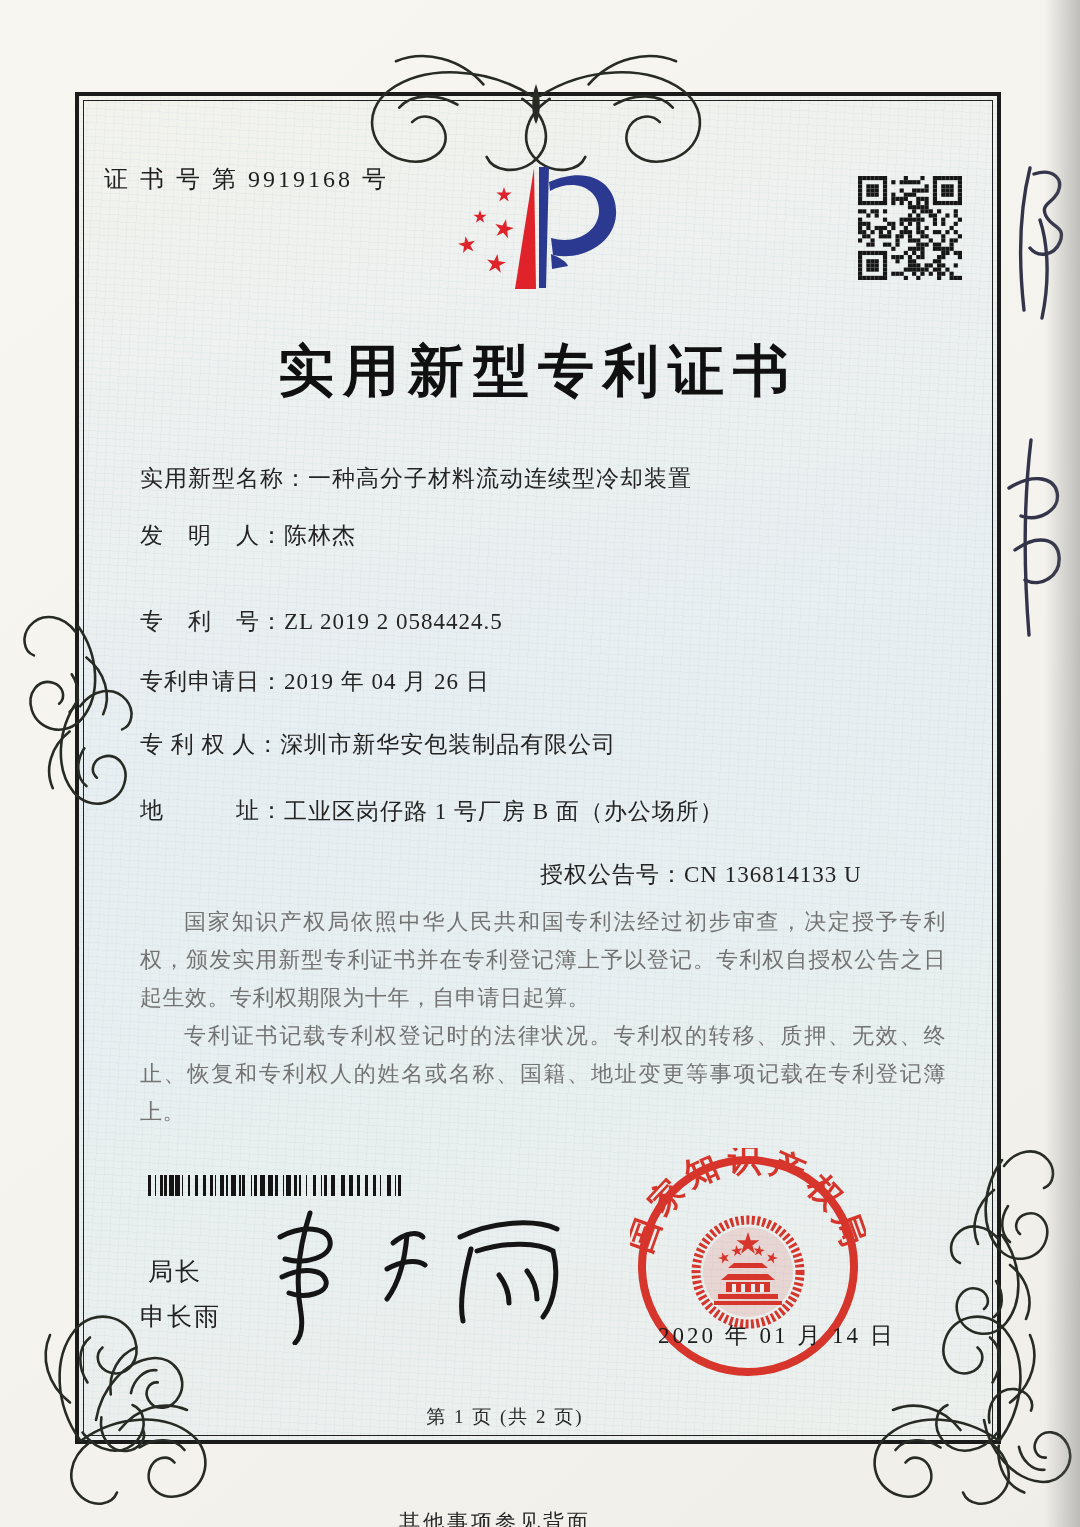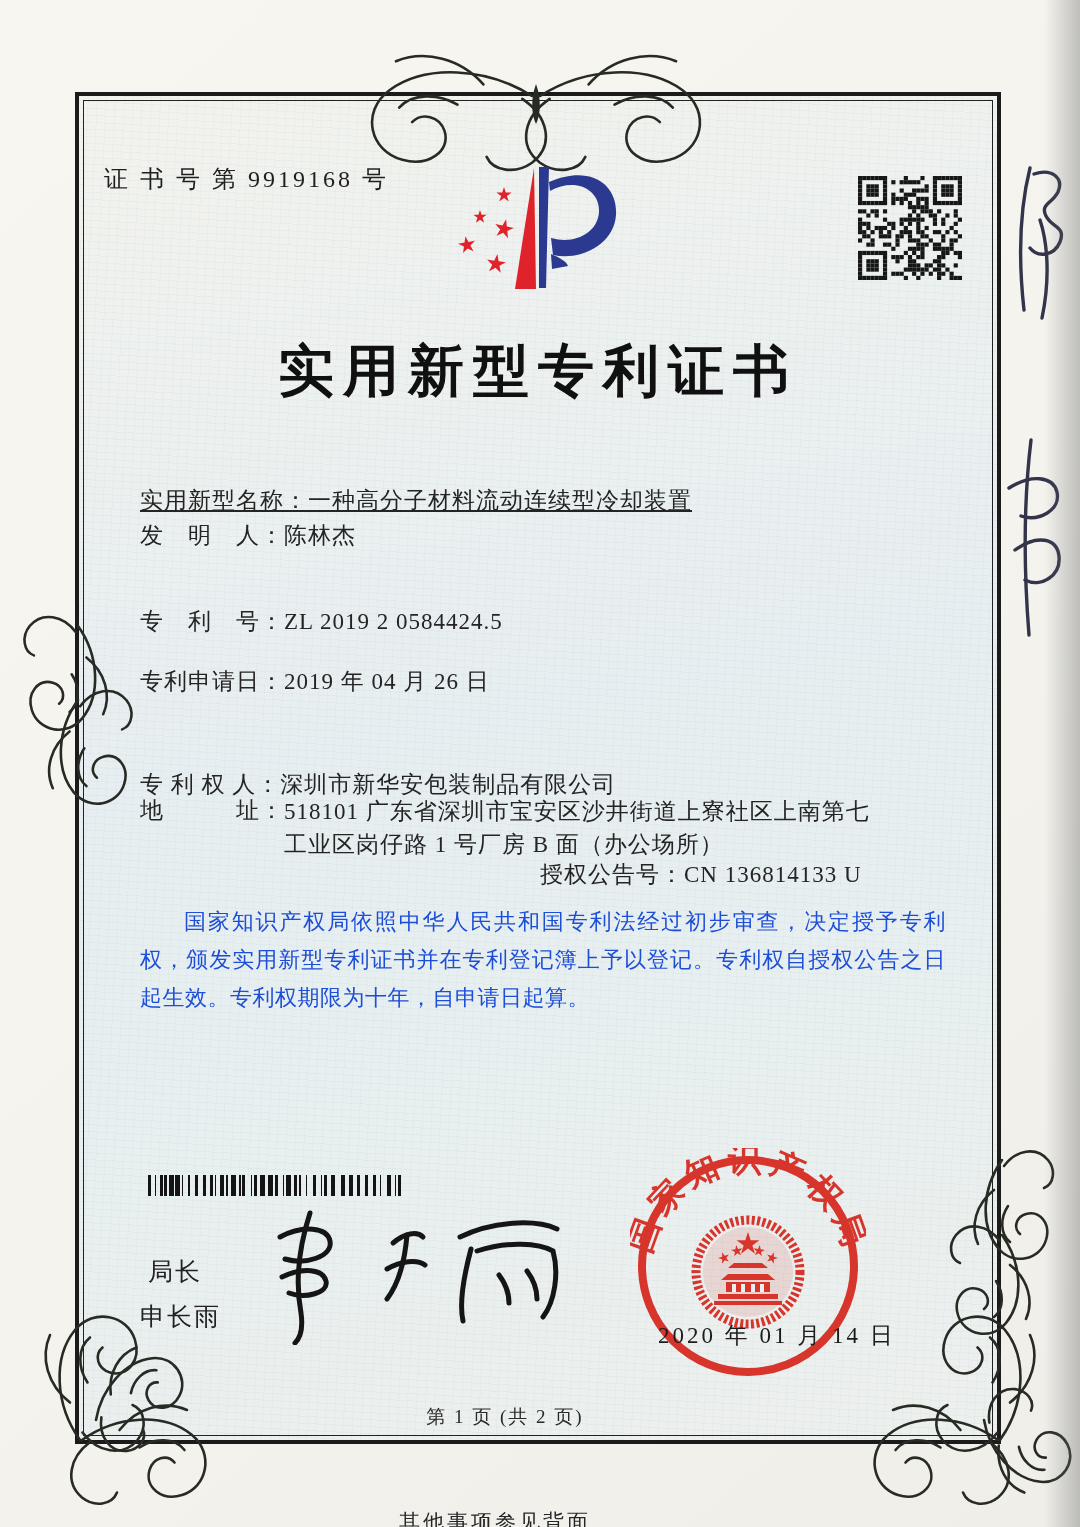--- a/index.html
+++ b/index.html
@@ -27,34 +27,34 @@
     position:absolute;inset:4px;border:1.6px solid #222;pointer-events:none;
   }
   
   .abs{position:absolute;z-index:10;}
   .certno{left:104px;top:163px;font-size:24px;letter-spacing:3px;color:#1f1f1f;}
   .title{
     left:75px;top:334px;width:926px;text-align:center;
     font-size:56px;font-weight:600;letter-spacing:9px;color:#101010;
   }
   .field{left:140px;font-size:23px;letter-spacing:1px;color:#242424;white-space:pre;}
-  .f-name{top:485px;text-decoration:underline;}
+  .f-name{top:463px;}
   .f-inventor{top:520px;font-family:Liberation Serif, serif;}
   .f-patno{top:606px;}
   .f-filing{top:666px;}
-  .f-patentee{top:729px;margin-top:40px;}
+  .f-patentee{top:729px;}
   .f-addr{top:795px;}
   .f-grant{top:859px;}
   .addr-val{display:inline-block;vertical-align:top;line-height:33px;white-space:normal;}
   .grant-no{position:absolute;left:400px;top:0;white-space:pre;}
   .f-grant{width:800px;}
   .label{color:#242424;}
   .body-text{
     left:140px;top:903px;width:806px;font-size:22px;line-height:38px;
-    color:#1d4ed8;text-align:justify;letter-spacing:.5px;
+    color:#737373;text-align:justify;letter-spacing:.5px;
   }
   .body-text p{margin:0;text-indent:2em;}
   .commissioner{left:140px;font-size:25px;font-family:"Liberation Sans","DejaVu Sans",sans-serif;color:#222;letter-spacing:2px;}
   .c-label{top:1255px;margin-left:8px;}
   .c-name{top:1300px;}
   .page-info{left:75px;top:1404px;width:860px;text-align:center;font-size:19px;letter-spacing:2px;color:#2a2a2a;}
   .back-note{left:75px;top:1508px;width:840px;text-align:center;font-size:21px;letter-spacing:3px;color:#262626;z-index:10;}
   
   #barcode{
     left:148px;top:1175px;width:258px;height:21px;display:flex;align-items:stretch;
@@ -456,28 +456,29 @@
 <div class="abs field f-name"><span class="label">实用新型名称：</span><span>一种高分子材料流动连续型冷却装置</span></div>
 
 <div class="abs field f-inventor"><span class="label">发　明　人：</span><span>陈林杰</span></div>
 
 <div class="abs field f-patno"><span class="label">专　利　号：</span><span>ZL 2019 2 0584424.5</span></div>
 
 <div class="abs field f-filing"><span class="label">专利申请日：</span><span>2019 年 04 月 26 日</span></div>
 
 <div class="abs field f-patentee"><span class="label">专 利 权 人：</span><span>深圳市新华安包装制品有限公司</span></div>
 
-<div class="abs field f-addr"><span class="label">地　　　址：</span><span class="addr-val"><span style="display:block">518101 广东省深圳市宝安区沙井街道上寮社区上南第七</span><span style="display:block">工业区岗仔路 1 号厂房 B 面（办公场所）</span></span></div>
+<div class="abs field f-addr"><span class="label">地　　　址：</span><span class="addr-val"><span style="display:block">工业区岗仔路 1 号厂房 B 面（办公场所）</span></span></div>
 
 <div class="abs field f-grant">
   <span class="grant-no"><span class="label">授权公告号：</span><span>CN 136814133 U</span></span>
 </div>
 
 <div class="abs body-text">
   <p>国家知识产权局依照中华人民共和国专利法经过初步审查，决定授予专利权，颁发实用新型专利证书并在专利登记簿上予以登记。专利权自授权公告之日起生效。专利权期限为十年，自申请日起算。</p>
+  <p>专利证书记载专利权登记时的法律状况。专利权的转移、质押、无效、终止、恢复和专利权人的姓名或名称、国籍、地址变更等事项记载在专利登记簿上。</p>
 </div>
 
 <div class="abs" id="barcode">
     <i style="width:3px;background:#141414"></i>
     <i style="width:3.6px;"></i>
     <i style="width:1.5px;background:#141414"></i>
     <i style="width:3.6px;"></i>
     <i style="width:3px;background:#141414"></i>
     <i style="width:1.8px;"></i>
     <i style="width:3px;background:#141414"></i>

